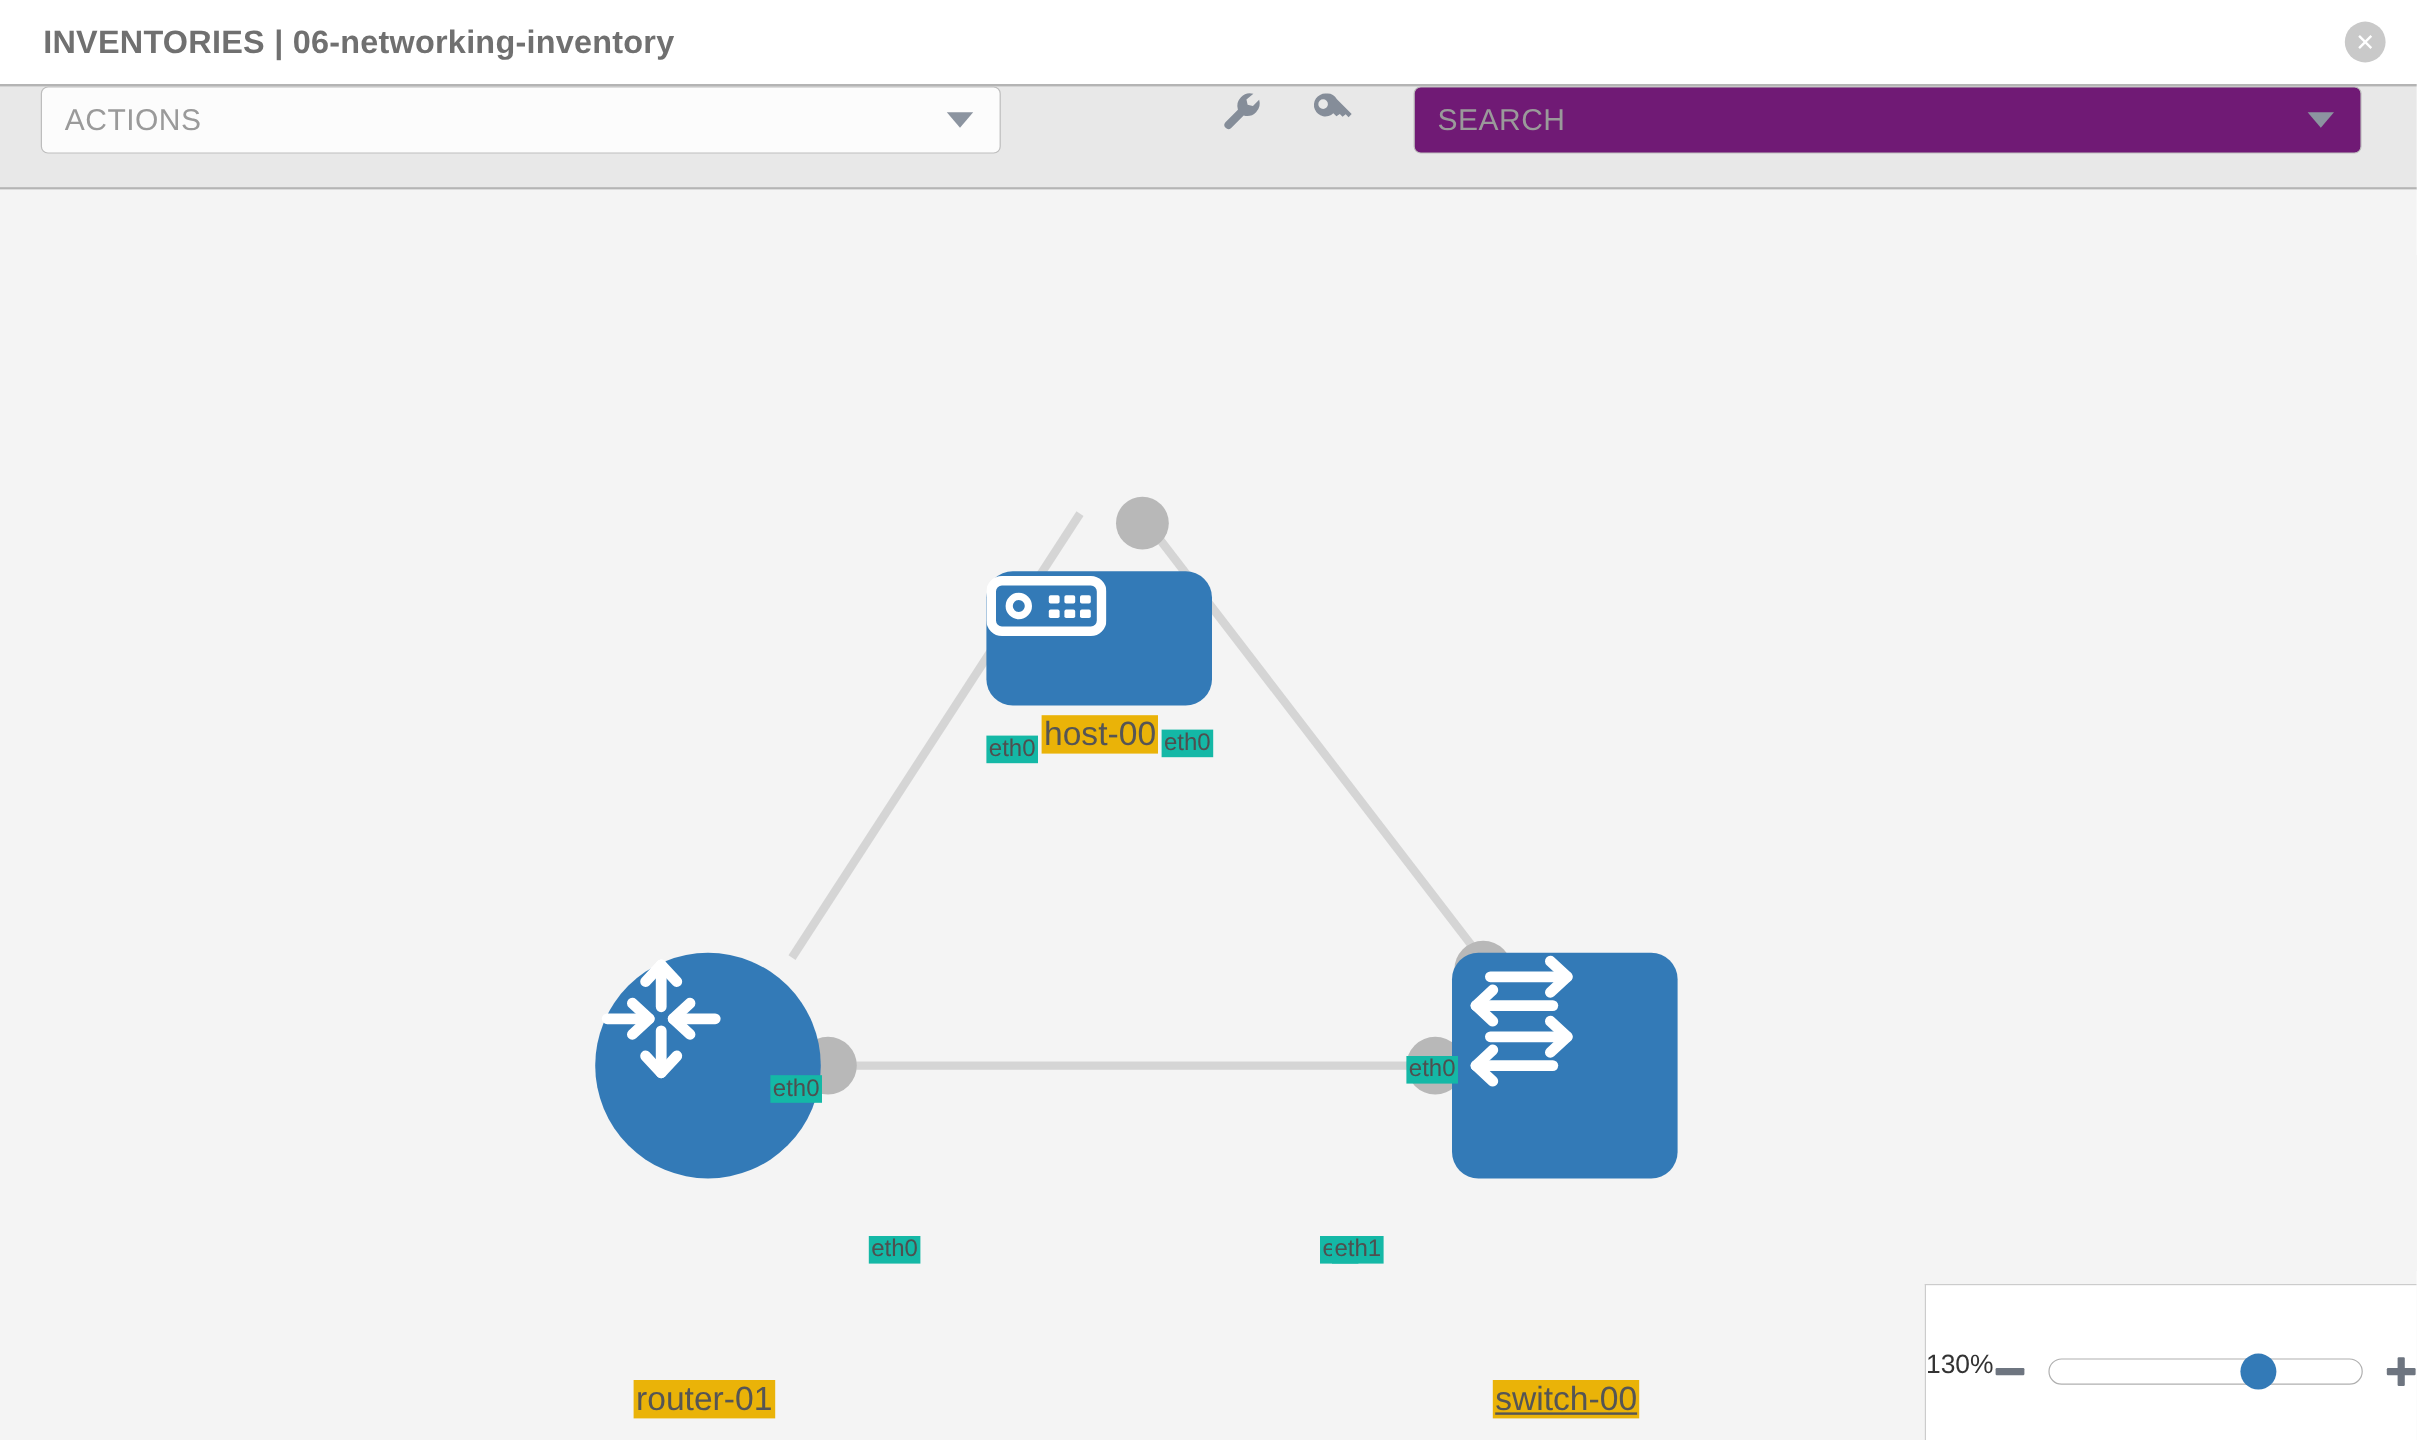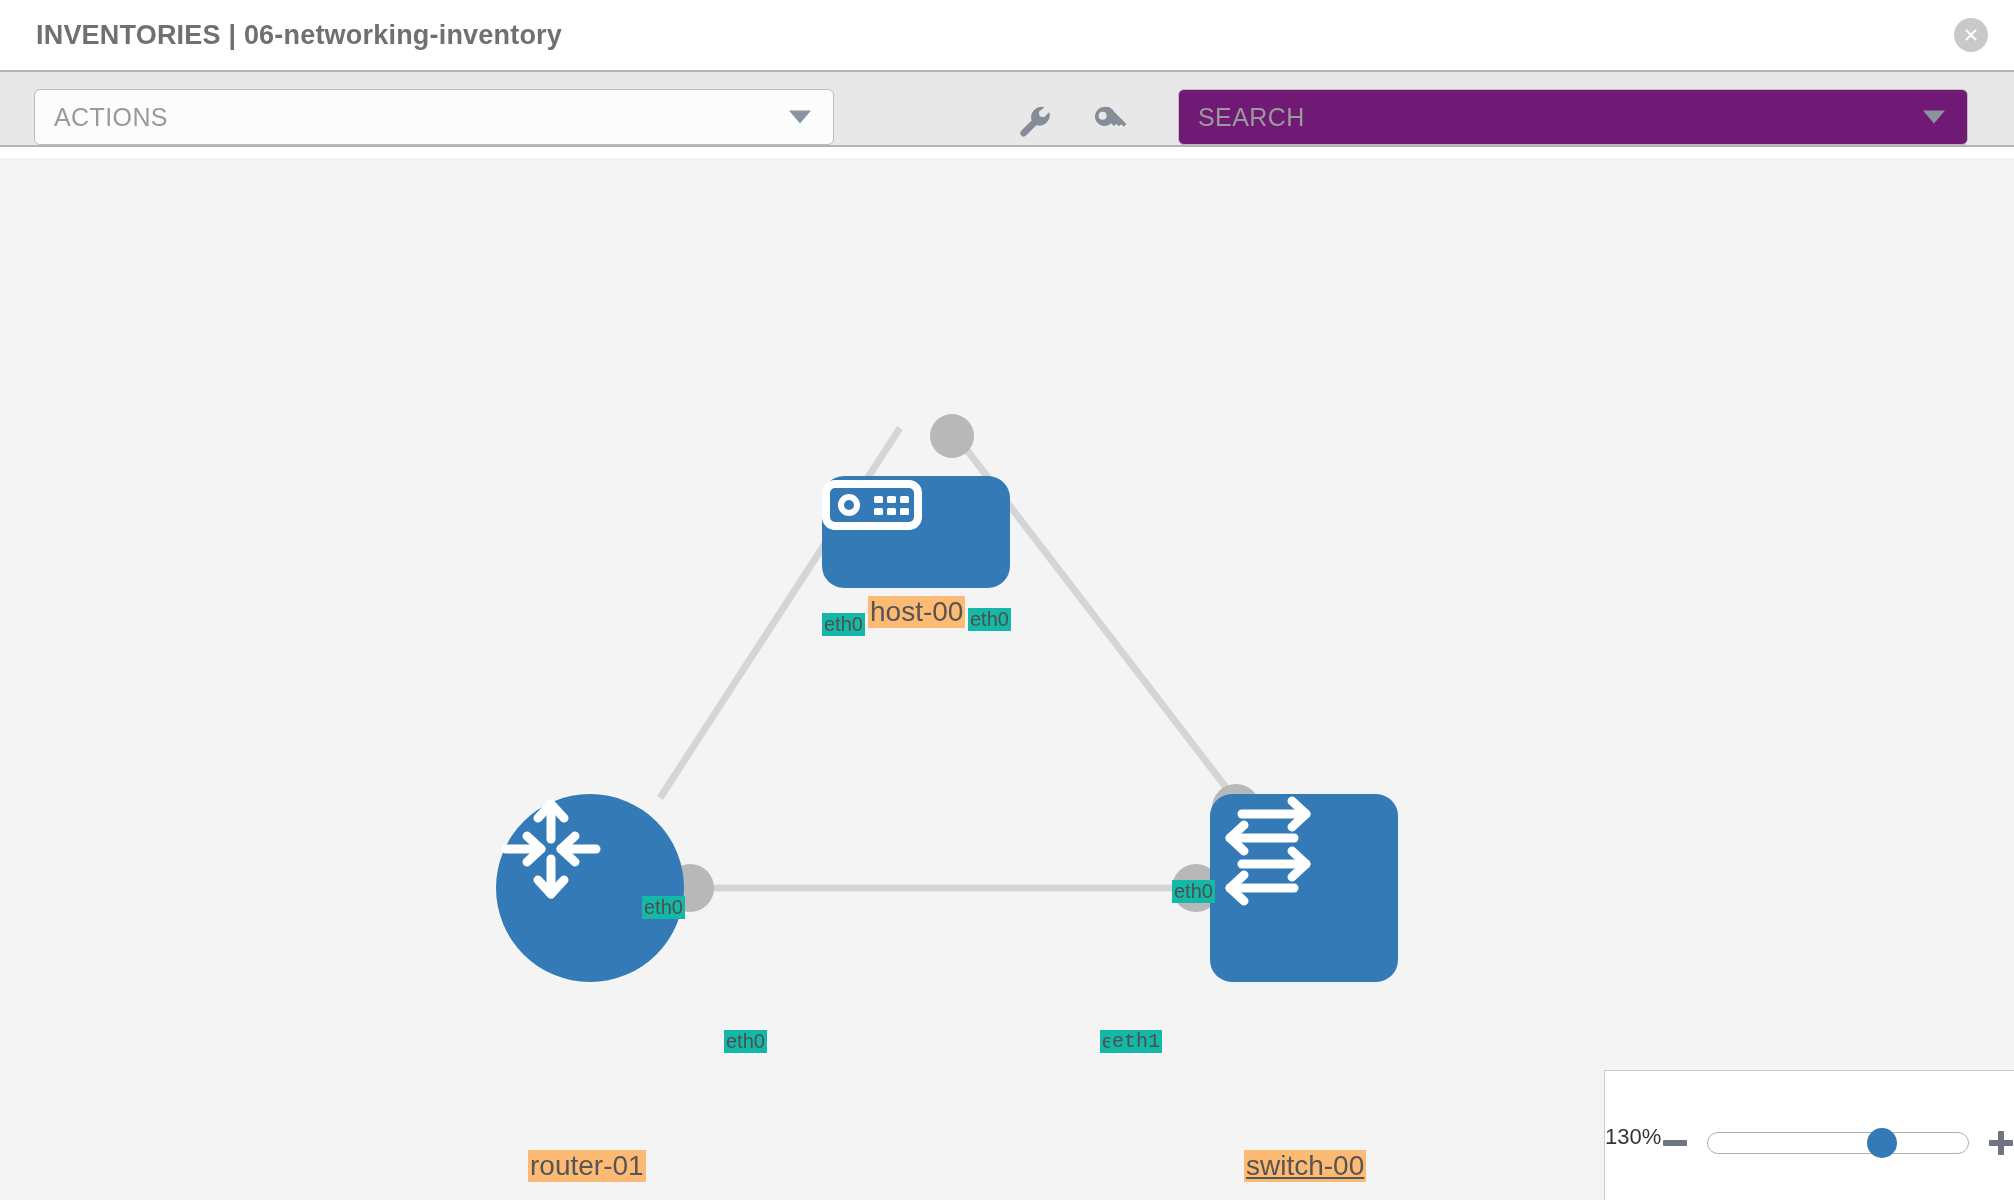--- a/index.html
+++ b/index.html
@@ -31,25 +31,25 @@
     width: 34px; height: 34px; border-radius: 50%;
     background: #c9c9c9;
     display: flex; align-items: center; justify-content: center;
     cursor: pointer;
   }
   .close-btn svg { display: block; }
 
   
   .toolbar {
     position: absolute; left: 0; top: 70px;
-    width: 2014px; height: 77px;
+    width: 2014px; height: 88px;
     background: #e8e8e8;
     border-top: 2px solid #b4b4b4;
     border-bottom: 2px solid #b4b4b4;
-    display: flex; align-items: flex-end;
+    display: flex; align-items: flex-start;
   }
   .actions-select {
     margin-left: 34px;
     width: 800px; height: 56px;
     background: #fcfcfc;
     border: 1px solid #bdbdbd;
     border-radius: 6px;
     display: flex; align-items: center;
     position: relative;
     cursor: pointer;
@@ -102,21 +102,21 @@
     display: flex; align-items: center; justify-content: center;
     background: #337ab7;
     cursor: pointer;
   }
   .node.square { border-radius: 22px; }
   .node.circle { border-radius: 50%; }
 
   .node-label {
     position: absolute;
     font-size: 28px; color: #555555;
-    background: #fdba74;
+    background: #eab308;
     white-space: nowrap;
     padding: 0 2px;
     text-align: center;
     pointer-events: none;
   }
   .iface-label {
     position: absolute;
     font-size: 20px; color: #4f4f4f;
     background: #14b8a6;
     white-space: nowrap;
@@ -287,21 +287,21 @@
             <polyline points="82,57 96,70 82,83"></polyline>
 
             <line x1="84" y1="94" x2="20" y2="94"></line>
             <polyline points="34,81 20,94 34,107"></polyline>
           </g>
         </svg>
       </div>
       <div class="node-label" style="left:1244px; top:992px;text-decoration:underline;">switch-00</div>
       <div class="iface-label" style="left:1172px; top:722px;">eth0</div>
       <div class="iface-label" style="left:1100px; top:872px;">eth</div>
-      <div class="iface-label" style="left:1110px; top:872px;font-family:Liberation Mono, monospace;">eth1</div>
+      <div class="iface-label" style="left:1110px; top:872px;">eth1</div>
 
     </div>
 
     <div class="zoom-panel">
       <div class="zoom-value">130%</div>
       <div class="zoom-row">
         <div class="zoom-btn" title="zoom out">
           <span class="bar-h"></span>
         </div>
         <div class="zoom-track">

